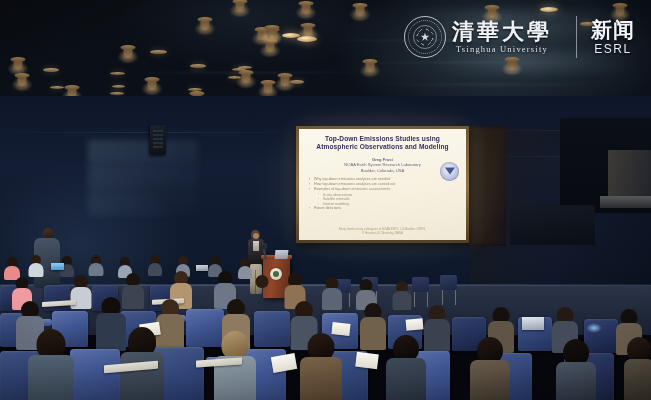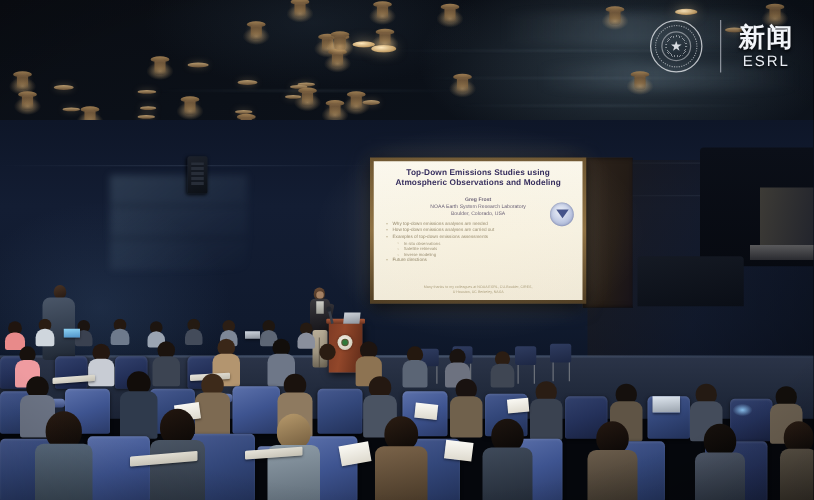--- a/index.html
+++ b/index.html
@@ -878,20 +878,24 @@
     <div class="paper" style="left:356px;top:98px;width:22px;height:15px;transform:rotate(7deg);"></div>
   </div>
 
   <div class="vignette"></div>
 
   <div class="logo-overlay">
     <div class="seal">
       <div class="seal-ticks"></div>
       <div class="seal-star"></div>
     </div>
+    <div class="wordmark">
+      <div class="wordmark-cn">清華大學</div>
+      <div class="wordmark-en">Tsinghua University</div>
+    </div>
     <div class="logo-divider"></div>
     <div class="newsmark">
       <div class="newsmark-cn">新闻</div>
       <div class="newsmark-en">ESRL</div>
     </div>
   </div>
 
 </div>
 
 </body></html>

